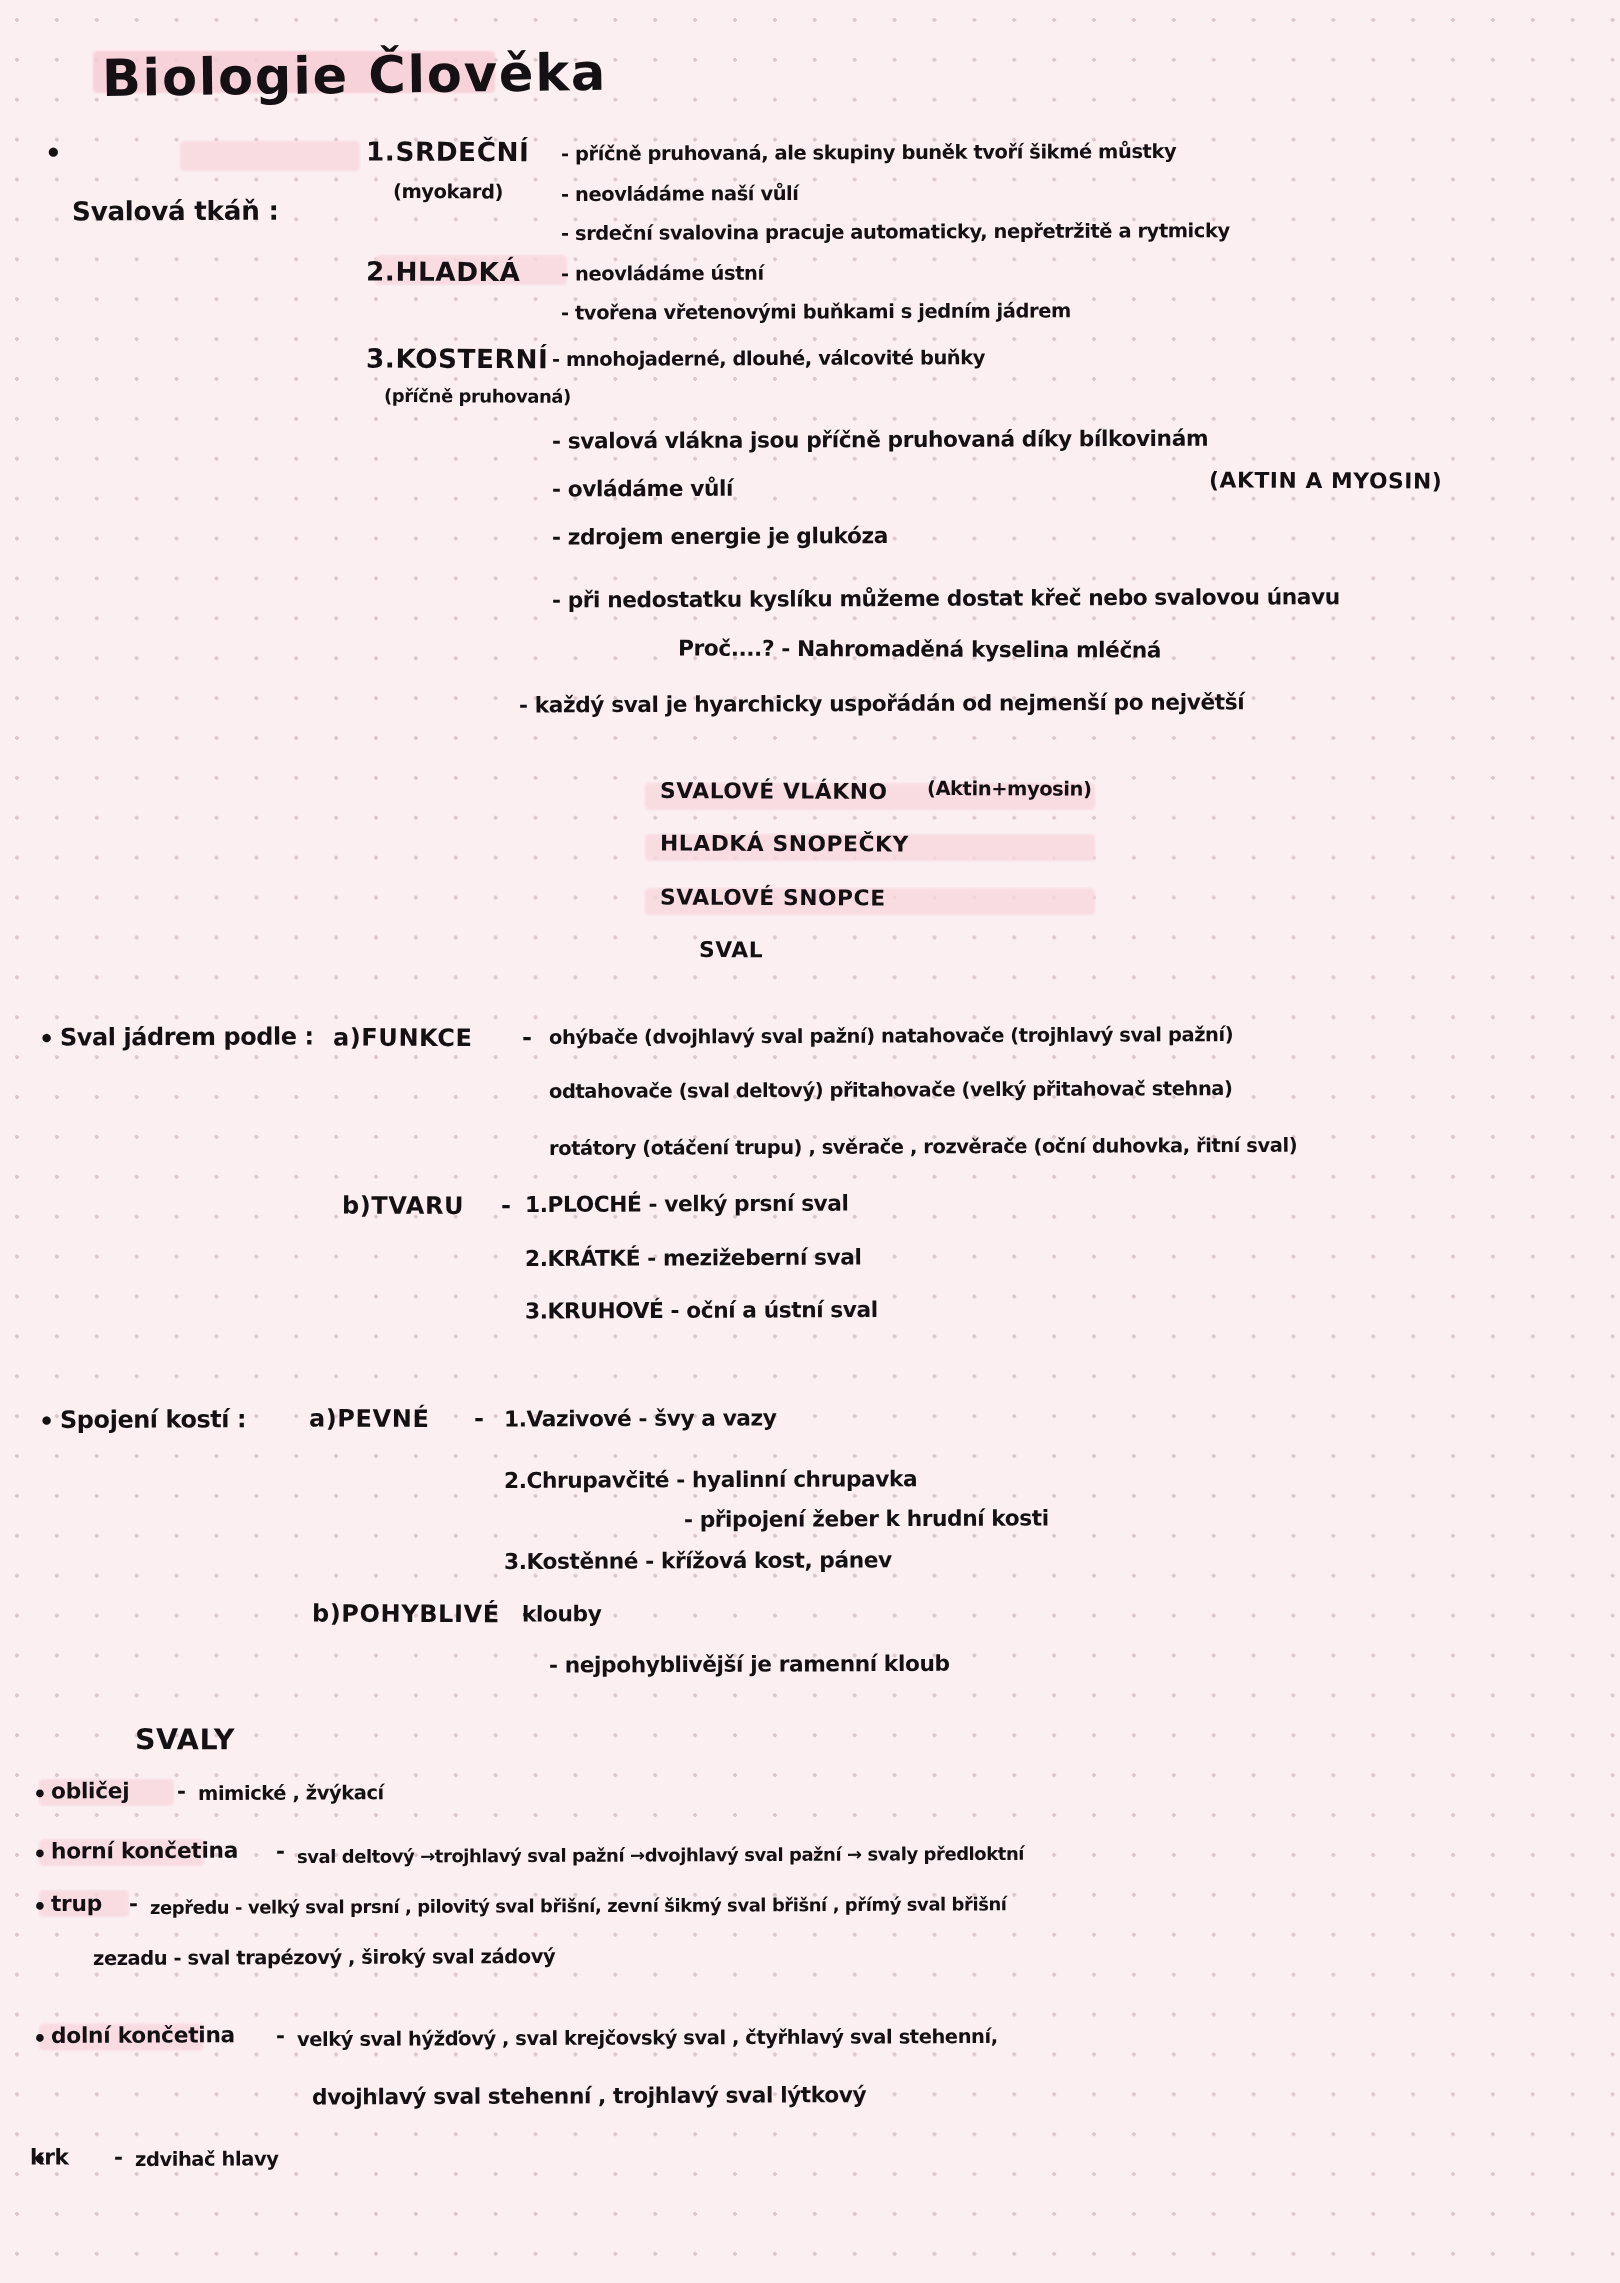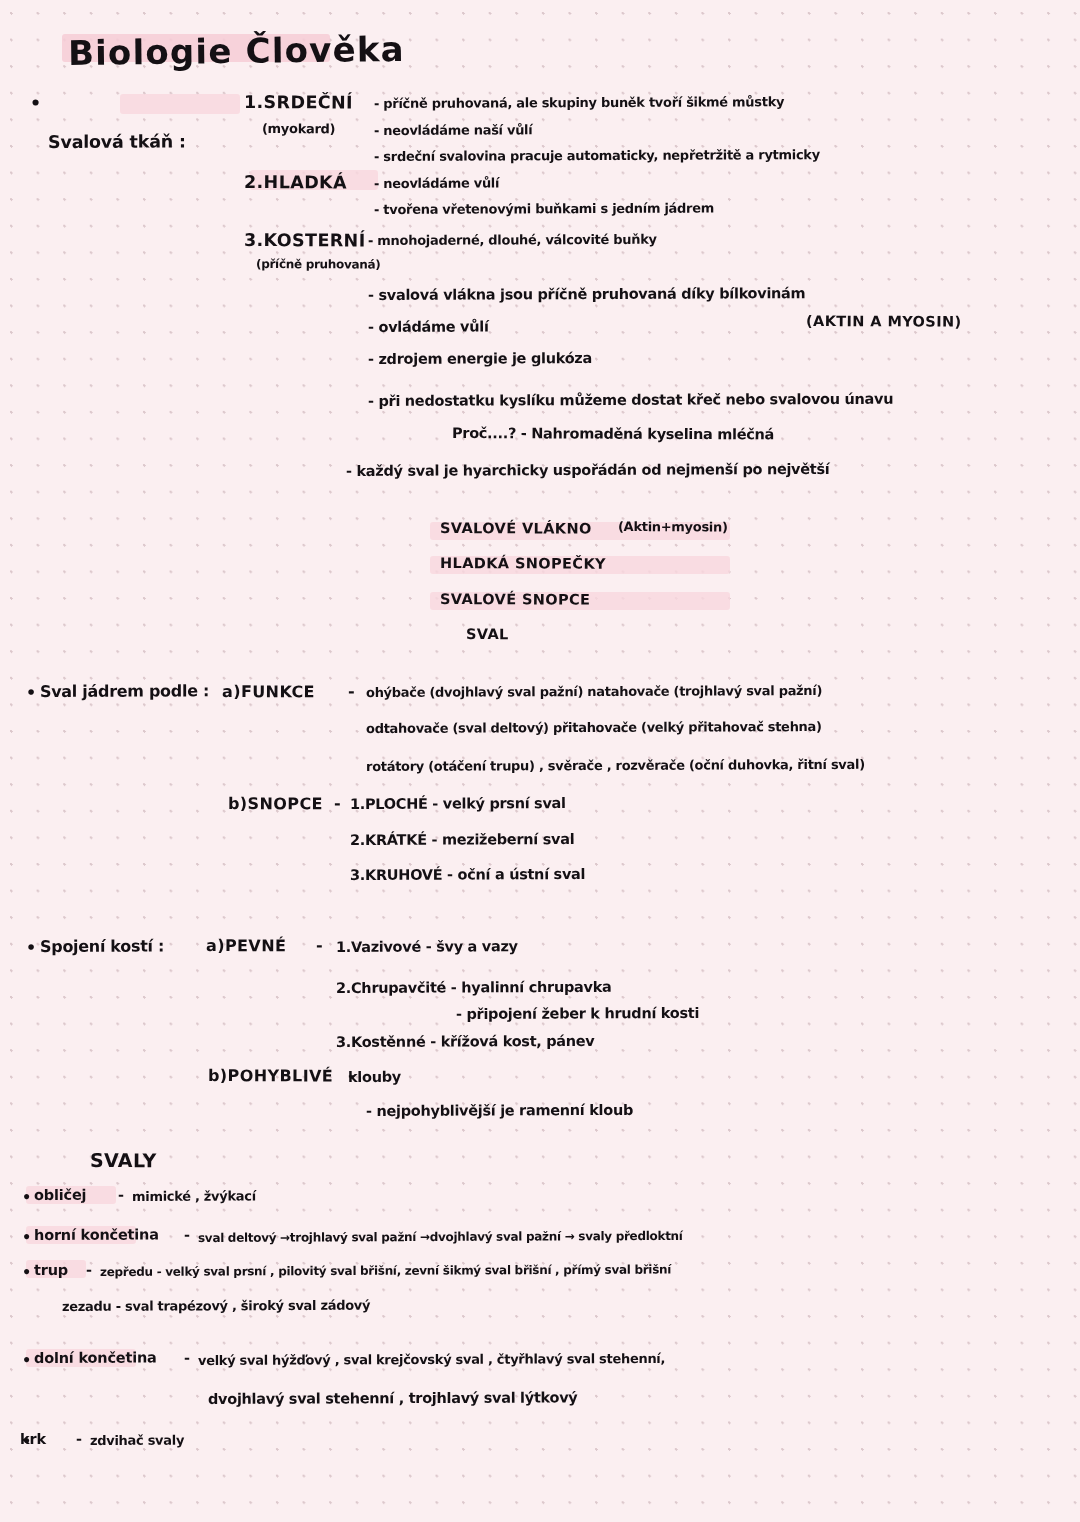--- a/index.html
+++ b/index.html
@@ -89,21 +89,21 @@
   <div class="hw s24 r2" style="left:30px; top:94px;">•</div>
   <div class="hw s24 r2" style="left:48px; top:93px;margin-top:40px;">Svalová tkáň :</div>
 
   <div class="hw s24 caps r3" style="left:244px; top:93px;">1.SRDEČNÍ</div>
   <div class="hw s18 normal r3" style="left:262px; top:122px;">(myokard)</div>
   <div class="hw s18 normal r2" style="left:374px; top:97px;">- příčně pruhovaná, ale skupiny buněk tvoří šikmé můstky</div>
   <div class="hw s18 normal r2" style="left:374px; top:124px;">- neovládáme naší vůlí</div>
   <div class="hw s18 normal r2" style="left:374px; top:150px;">- srdeční svalovina pracuje automaticky, nepřetržitě a rytmicky</div>
 
   <div class="hw s24 caps r3" style="left:244px; top:173px;">2.HLADKÁ</div>
-  <div class="hw s18 normal r2" style="left:374px; top:177px;">- neovládáme vůlí</div>
+  <div class="hw s18 normal r2" style="left:374px; top:177px;">- neovládáme ústní</div>
   <div class="hw s18 normal r2" style="left:374px; top:203px;">- tvořena vřetenovými buňkami s jedním jádrem</div>
 
   <div class="hw s24 caps r3" style="left:244px; top:231px;">3.KOSTERNÍ</div>
   <div class="hw s16 normal r3" style="left:256px; top:258px;">(příčně pruhovaná)</div>
   <div class="hw s18 normal r2" style="left:368px; top:234px;">- mnohojaderné, dlouhé, válcovité buňky</div>
 
   <div class="hw s20 normal r2" style="left:368px; top:288px;">- svalová vlákna jsou příčně pruhovaná díky bílkovinám</div>
   <div class="hw s20 caps r3" style="left:806px; top:314px;">(AKTIN A MYOSIN)</div>
   <div class="hw s20 normal r2" style="left:368px; top:320px;">- ovládáme vůlí</div>
   <div class="hw s20 normal r2" style="left:368px; top:352px;">- zdrojem energie je glukóza</div>
@@ -119,21 +119,21 @@
 
   <div class="hw s22 r2" style="left:26px; top:685px;">•</div>
   <div class="hw s22 normal r2" style="left:40px; top:684px;">Sval jádrem podle :</div>
 
   <div class="hw s22 caps r3" style="left:222px; top:684px;">a)FUNKCE</div>
   <div class="hw s22 r3" style="left:348px; top:684px;">-</div>
   <div class="hw s18 normal r2" style="left:366px; top:686px;">ohýbače  (dvojhlavý sval pažní) natahovače  (trojhlavý sval pažní)</div>
   <div class="hw s18 normal r2" style="left:366px; top:722px;">odtahovače (sval deltový) přitahovače (velký přitahovač stehna)</div>
   <div class="hw s18 normal r2" style="left:366px; top:760px;">rotátory (otáčení trupu) , svěrače , rozvěrače  (oční duhovka, řitní sval)</div>
 
-  <div class="hw s22 caps r3" style="left:228px; top:796px;">b)SNOPCE</div>
+  <div class="hw s22 caps r3" style="left:228px; top:796px;">b)TVARU</div>
   <div class="hw s22 r3" style="left:334px; top:796px;">-</div>
   <div class="hw s20 normal r2" style="left:350px; top:797px;">1.PLOCHÉ - velký prsní sval</div>
   <div class="hw s20 normal r2" style="left:350px; top:833px;">2.KRÁTKÉ - mezižeberní sval</div>
   <div class="hw s20 normal r2" style="left:350px; top:868px;">3.KRUHOVÉ - oční a ústní sval</div>
 
   <div class="hw s22 r2" style="left:26px; top:940px;">•</div>
   <div class="hw s22 normal r2" style="left:40px; top:939px;">Spojení kostí :</div>
 
   <div class="hw s22 caps r3" style="left:206px; top:938px;">a)PEVNÉ</div>
   <div class="hw s22 r3" style="left:316px; top:938px;">-</div>
@@ -168,15 +168,15 @@
 
   <div class="hw s20 r2" style="left:22px; top:1353px;">•</div>
   <div class="hw s20 r2" style="left:34px; top:1351px;">dolní končetina</div>
   <div class="hw s20 r2" style="left:184px; top:1351px;">-</div>
   <div class="hw s18 normal r2" style="left:198px; top:1354px;">velký sval hýžďový , sval krejčovský sval , čtyřhlavý sval stehenní,</div>
   <div class="hw s20 normal r2" style="left:208px; top:1392px;">dvojhlavý sval stehenní , trojhlavý sval lýtkový</div>
 
   <div class="hw s20 r2" style="left:22px; top:1434px;">•</div>
   <div class="hw s20 r2" style="left:20px; top:1432px;">krk</div>
   <div class="hw s20 r2" style="left:76px; top:1432px;">-</div>
-  <div class="hw s18 normal r2" style="left:90px; top:1434px;">zdvihač svaly</div>
+  <div class="hw s18 normal r2" style="left:90px; top:1434px;">zdvihač hlavy</div>
 
 </div>
 
 </body></html>

